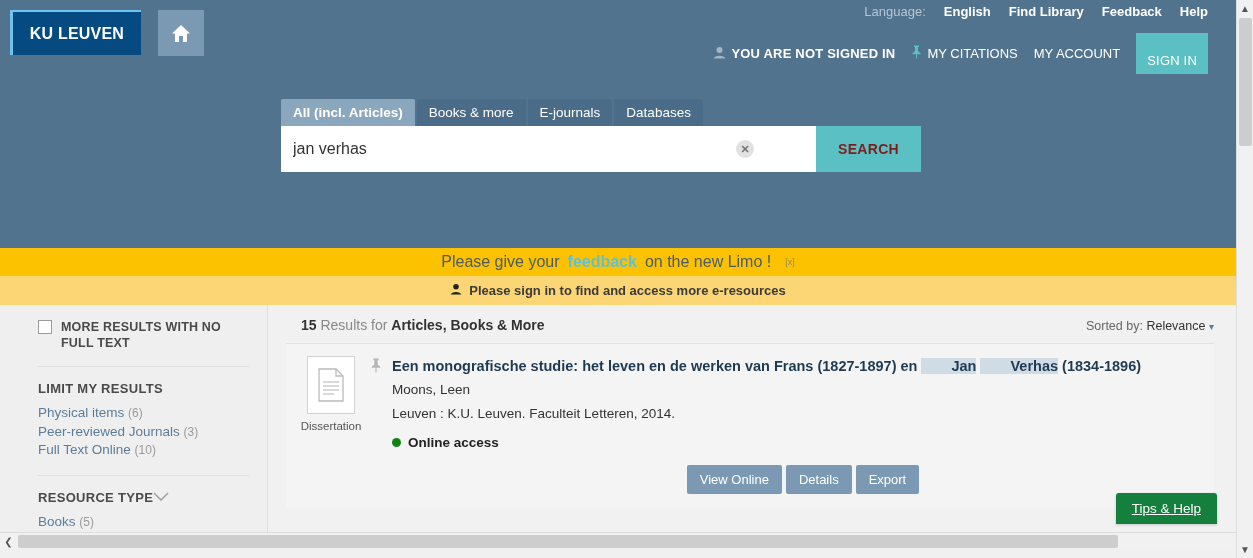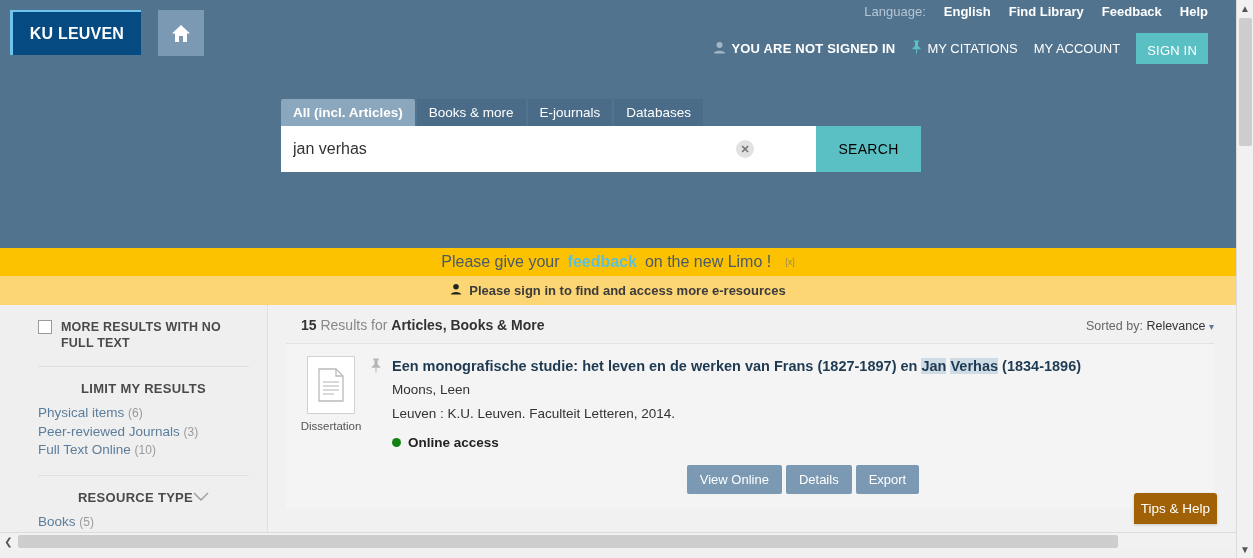--- a/index.html
+++ b/index.html
@@ -40,21 +40,21 @@
   .toprow1 a { color: #ffffff; font-weight: bold; text-decoration: none; cursor: pointer; }
 
   .toprow2 {
     position: absolute; right: 28px; top: 33px;
     display: flex; align-items: center; gap: 16px;
     font-size: 13px; color: #ffffff;
   }
   .toprow2 .notsigned { font-weight: bold; letter-spacing: .2px; }
   .toprow2 .item { display: flex; align-items: center; gap: 5px; cursor: pointer; }
   .signin-btn {
-    background: #5bc0c4; color: #fff; padding: 10px 11px 6px;
+    background: #5bc0c4; color: #fff; padding: 20px 11px 6px;
     font-size: 13px; cursor: pointer; letter-spacing: .2px;
   }
   .person-icon { opacity: .65; }
 
   
   .tabs { position: absolute; left: 281px; top: 99px; display: flex; }
   .tab {
     padding: 6px 12px 7px; font-size: 13.5px; color: #ffffff;
     background: #4a6c88; cursor: pointer; margin-right: 2px;
     border-radius: 2px 2px 0 0;
@@ -68,22 +68,22 @@
     font-size: 16px; color: #333; padding: 0 44px 0 12px;
     font-family: "Liberation Sans", sans-serif; background: #fff;
   }
   .clear-btn {
     position: absolute; right: 62px; top: 14px; width: 18px; height: 18px;
     border-radius: 50%; background: #e2e2e2; color: #767676;
     font-size: 11px; display: flex; align-items: center; justify-content: center;
     cursor: pointer; font-weight: bold;
   }
   .search-btn {
-    width: 105px; height: 46px; background: #5bc0c4; color: #000000;
-    font-weight: normal; font-size: 14px; letter-spacing: .3px;
+    width: 105px; height: 46px; background: #5bc0c4; color: #7f1d1d;
+    font-weight: bold; font-size: 14px; letter-spacing: .3px;
     display: flex; align-items: center; justify-content: center; cursor: pointer;
   }
   .adv-btn {
     position: absolute; left: 281px; top: 200px;
     background: #7b99b2; color: #fff; font-weight: bold; font-size: 14px;
     letter-spacing: .3px; padding: 14px 20px; border-radius: 3px; cursor: pointer;
   }
 
   
   .banner-gold {
@@ -108,21 +108,21 @@
   .facet-check { display: flex; gap: 9px; align-items: flex-start; cursor: pointer; }
   .cbox { width: 14px; height: 14px; border: 1px solid #9b9b9b; background: #fff; flex: none; margin-top: 1px; }
   .facet-check .lbl {
     font-size: 12.5px; font-weight: bold; color: #4a4a4a;
     letter-spacing: .2px; line-height: 16px;
   }
   .facet-sep { border-top: 1px solid #e0e0e0; margin: 15px 0 0; }
   .facet-group { padding-top: 14px; }
   .facet-head {
     font-size: 13px; font-weight: bold; color: #4a4a4a;
-    letter-spacing: .3px; display: flex; justify-content: center;
+    letter-spacing: .3px; display: flex; justify-content: flex-start;
     align-items: center; margin-bottom: 8px;
   }
   .facet-item {
     color: #5b7d9b; font-size: 13.5px; line-height: 17.5px; cursor: pointer;
   }
   .facet-item .cnt { color: #9b9b9b; font-size: 12px; }
 
   .results { flex: 1; background: #f1f1f1; padding: 12px 22px 0 18px; }
   .results-head {
     display: flex; justify-content: space-between; align-items: baseline;
@@ -143,38 +143,39 @@
   .thumb {
     width: 48px; height: 58px; border: 1px solid #d2d2d2; background: #fff;
     margin: 0 auto; display: flex; align-items: center; justify-content: center;
   }
   .thumb-label { font-size: 11.5px; color: #555; margin-top: 6px; }
   .pin-col { width: 22px; flex: none; padding-top: 2px; }
   .rec-main { flex: 1; }
   .rec-title {
     font-size: 14.5px; font-weight: bold; color: #1e3a52; line-height: 20px; cursor: pointer;
   }
-  .hl { background: #cfdce6; }
+  .hl { background: #cfdce6; padding-left: 30px; }
   .rec-line { font-size: 13.5px; color: #333; line-height: 20px; margin-top: 4px; }
   .rec-status {
     display: flex; align-items: center; gap: 7px;
     margin-top: 11px; font-size: 13.5px; font-weight: bold; color: #222;
   }
   .dot { width: 9px; height: 9px; border-radius: 50%; background: #128312; }
   .rec-actions { display: flex; gap: 4px; margin-top: 15px; justify-content: center; }
   .act-btn {
     background: #7b99b2; color: #fff; font-size: 13px;
     padding: 7px 13px; border-radius: 2px; cursor: pointer;
   }
 
   .tips {
     position: absolute; right: 19px; bottom: 25px;
-    background: #a16207; color: #fff; font-size: 13.5px;
-    padding: 8px 7px; border-radius: 3px 3px 0 0; cursor: pointer;
+    background: #15803d; color: #fff; font-size: 13.5px;
+    padding: 8px 16px; border-radius: 3px 3px 0 0; cursor: pointer;
     box-shadow: 0 1px 3px rgba(0,0,0,.18);
+    text-decoration: underline;
   }
 
   
   .vscroll {
     position: absolute; right: 0; top: 0; width: 17px; height: 558px;
     background: #f1f1f1; border-left: 1px solid #dcdcdc;
   }
   .vscroll .arrow {
     height: 17px; display: flex; align-items: center; justify-content: center;
     color: #555; font-size: 10px; cursor: pointer;

